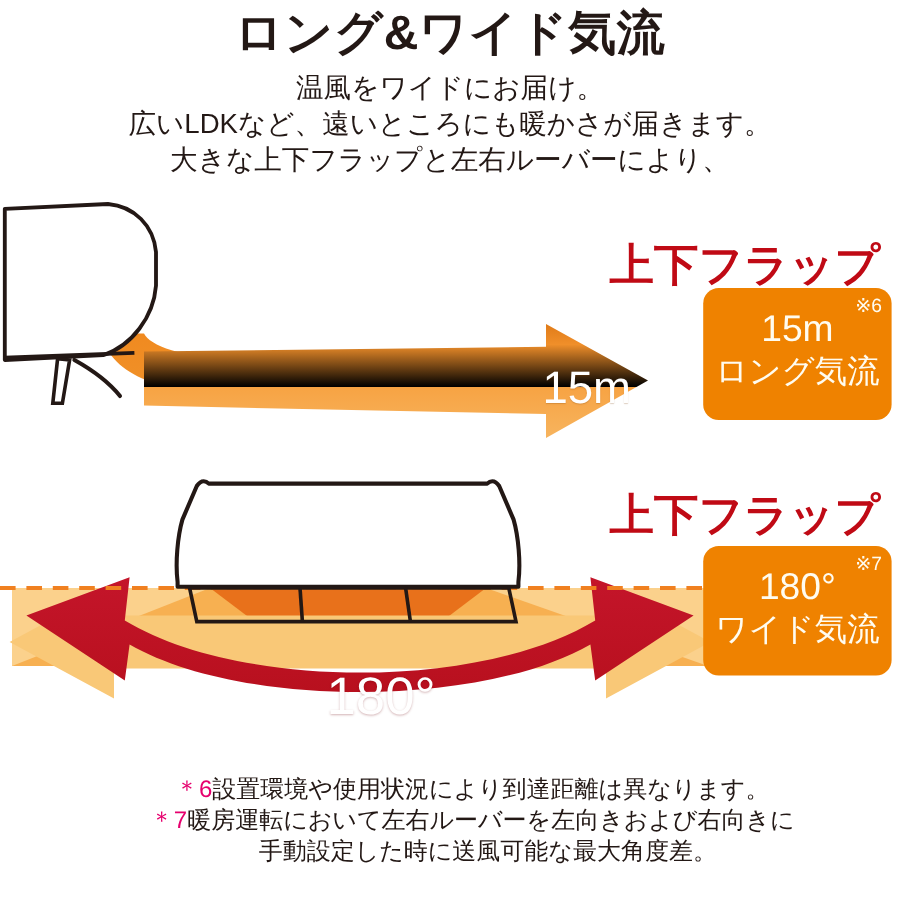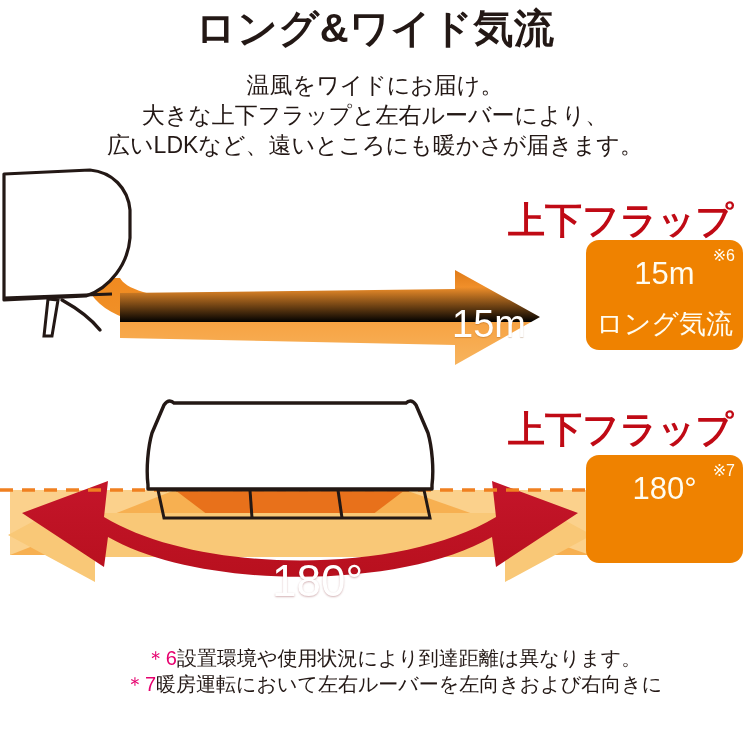--- a/index.html
+++ b/index.html
@@ -12,21 +12,21 @@
   #root { position: relative; width: 750px; height: 750px; background: #fff; }
 
   
   .header { position: absolute; left: 0; top: 0; width: 750px; text-align: center; }
   .title {
     font-size: 40px; font-weight: 700; color: #231815;
     letter-spacing: 0.5px; line-height: 1.0; padding-top: 8px;
   }
   .subtitle {
     font-size: 23px; color: #231815; line-height: 1.30;
-    margin-top: 23px; letter-spacing: 0px; font-weight: 400;
+    margin-top: 11px; letter-spacing: 0px; font-weight: 400;
   }
   .subtitle div { white-space: nowrap; }
 
   
   .sec-head {
     position: absolute; font-size: 37px; font-weight: 700;
     color: #C00A15; letter-spacing: 0px; white-space: nowrap;
   }
   #head-flap { left: 508px; top: 196px; text-align: right; }
   #head-louver { left: 508px; top: 405px; }
@@ -39,21 +39,21 @@
   #badge-long { left: 586px; top: 240px; width: 157px; height: 110px; }
   #badge-wide { left: 586px; top: 455px; width: 157px; height: 108px; }
   .badge-row1 {
     font-size: 31px; line-height: 1.16; font-weight: 400;
     position: relative; display: block; padding-top: 10px;
   }
   .badge-sup {
     font-size: 16px; position: absolute; top: 2px; right: -2px;
     line-height: 1;
   }
-  .badge-row2 { font-size: 27px; line-height: 1.2; margin-top: 16px; display: block; white-space: nowrap; }
+  .badge-row2 { font-size: 27px; line-height: 1.2; margin-top: 1px; display: block; white-space: nowrap; }
 
   
   #diagram-top { position: absolute; left: 0; top: 160px; width: 600px; height: 215px; }
 
   
   #diagram-bottom { position: absolute; left: 0; top: 385px; width: 600px; height: 255px; }
 
   .arrow-label {
     position: absolute; color: #ffffff; font-weight: 400;
     text-shadow: 0 1px 1px rgba(120,60,0,0.25);
@@ -73,22 +73,22 @@
 </style>
 </head>
 <body>
 
 <div id="root">
 
   <div class="header">
     <div class="title">ロング&amp;ワイド気流</div>
     <div class="subtitle">
       <div>温風をワイドにお届け。</div>
+      <div>広いLDKなど、遠いところにも暖かさが届きます。</div>
       <div>大きな上下フラップと左右ルーバーにより、</div>
-      <div>広いLDKなど、遠いところにも暖かさが届きます。</div>
     </div>
   </div>
 
   <svg id="diagram-top" viewBox="0 0 600 215">
     <defs>
       <linearGradient id="gradBand" x1="0" y1="0" x2="0" y2="1">
         <stop offset="0%" stop-color="#E07B18"></stop>
         <stop offset="18%" stop-color="#F08F2A"></stop>
         <stop offset="55%" stop-color="#F8A council"></stop>
         <stop offset="55%" stop-color="#F7A343"></stop>
@@ -165,24 +165,28 @@
       <span class="badge-sup">※6</span>
     </span>
     <span class="badge-row2">ロング気流</span>
   </div>
 
   <div class="badge" id="badge-wide">
     <span class="badge-row1">
       <span>180°</span>
       <span class="badge-sup">※7</span>
     </span>
+    <span class="badge-row2">ワイド気流</span>
   </div>
 
   <div class="notes">
     <div class="note">
       <span class="mk">＊6</span><span>設置環境や使用状況により到達距離は異なります。</span>
     </div>
     <div class="note">
       <span class="mk">＊7</span><span>暖房運転において左右ルーバーを左向きおよび右向きに</span>
     </div>
+    <div class="note note-indent">
+      <span>手動設定した時に送風可能な最大角度差。</span>
+    </div>
   </div>
 
 </div>
 
 </body></html>

